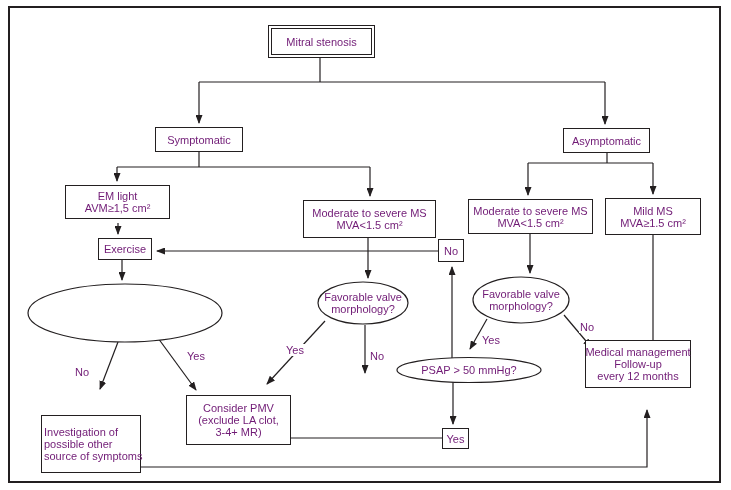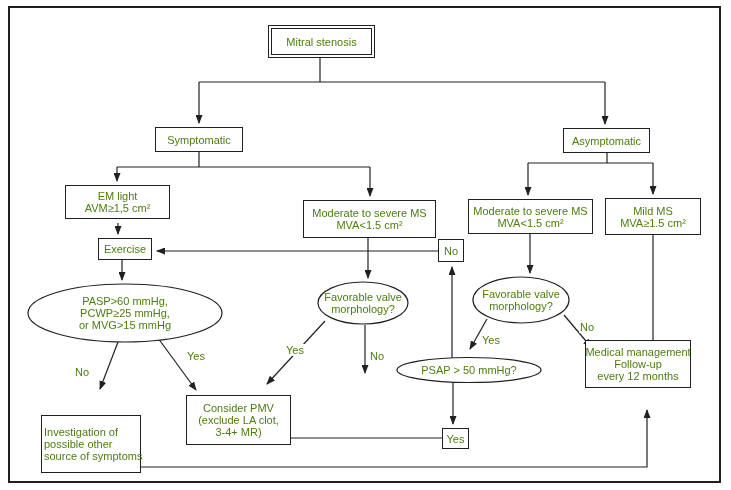--- a/index.html
+++ b/index.html
@@ -1,18 +1,18 @@
 <!DOCTYPE html>
 <html><head>
 <meta charset="utf-8">
 <style>
   html,body{margin:0;padding:0;background:#ffffff;}
   #canvas{
     position:relative;width:731px;height:490px;background:#ffffff;
-    font-family:"Liberation Sans", sans-serif;color:#4d7c0f;overflow:hidden;
+    font-family:"Liberation Sans", sans-serif;color:#701a75;overflow:hidden;
   }
   #frame{
     position:absolute;left:8px;top:6px;width:709px;height:473px;
     border:2px solid #231f20;
   }
   svg.layer{position:absolute;left:0;top:0;width:731px;height:490px;}
   .box{
     position:absolute;border:1.3px solid #231f20;background:#ffffff;
     display:flex;flex-direction:column;justify-content:center;align-items:center;
     font-size:11px;line-height:12px;text-align:center;box-sizing:border-box;
@@ -151,25 +151,20 @@
   <div class="box" style="left:585px;top:340px;width:106px;height:48px;">
     <div class="ln">Medical management</div>
     <div class="ln">Follow-up</div>
     <div class="ln">every 12 months</div>
   </div>
 
   <div class="box" style="left:442px;top:428px;width:27px;height:21px;">
     <div class="ln">Yes</div>
   </div>
 
-  <div class="ellipse-label" style="left:45px;top:294px;width:160px;height:38px;">
-    <div class="ln">PASP&gt;60 mmHg,</div>
-    <div class="ln">PCWP≥25 mmHg,</div>
-    <div class="ln">or MVG&gt;15 mmHg</div>
-  </div>
 
   <div class="ellipse-label" style="left:308px;top:291px;width:110px;height:24px;">
     <div class="ln">Favorable valve</div>
     <div class="ln">morphology?</div>
   </div>
 
   <div class="ellipse-label" style="left:466px;top:288px;width:110px;height:24px;">
     <div class="ln">Favorable valve</div>
     <div class="ln">morphology?</div>
   </div>

